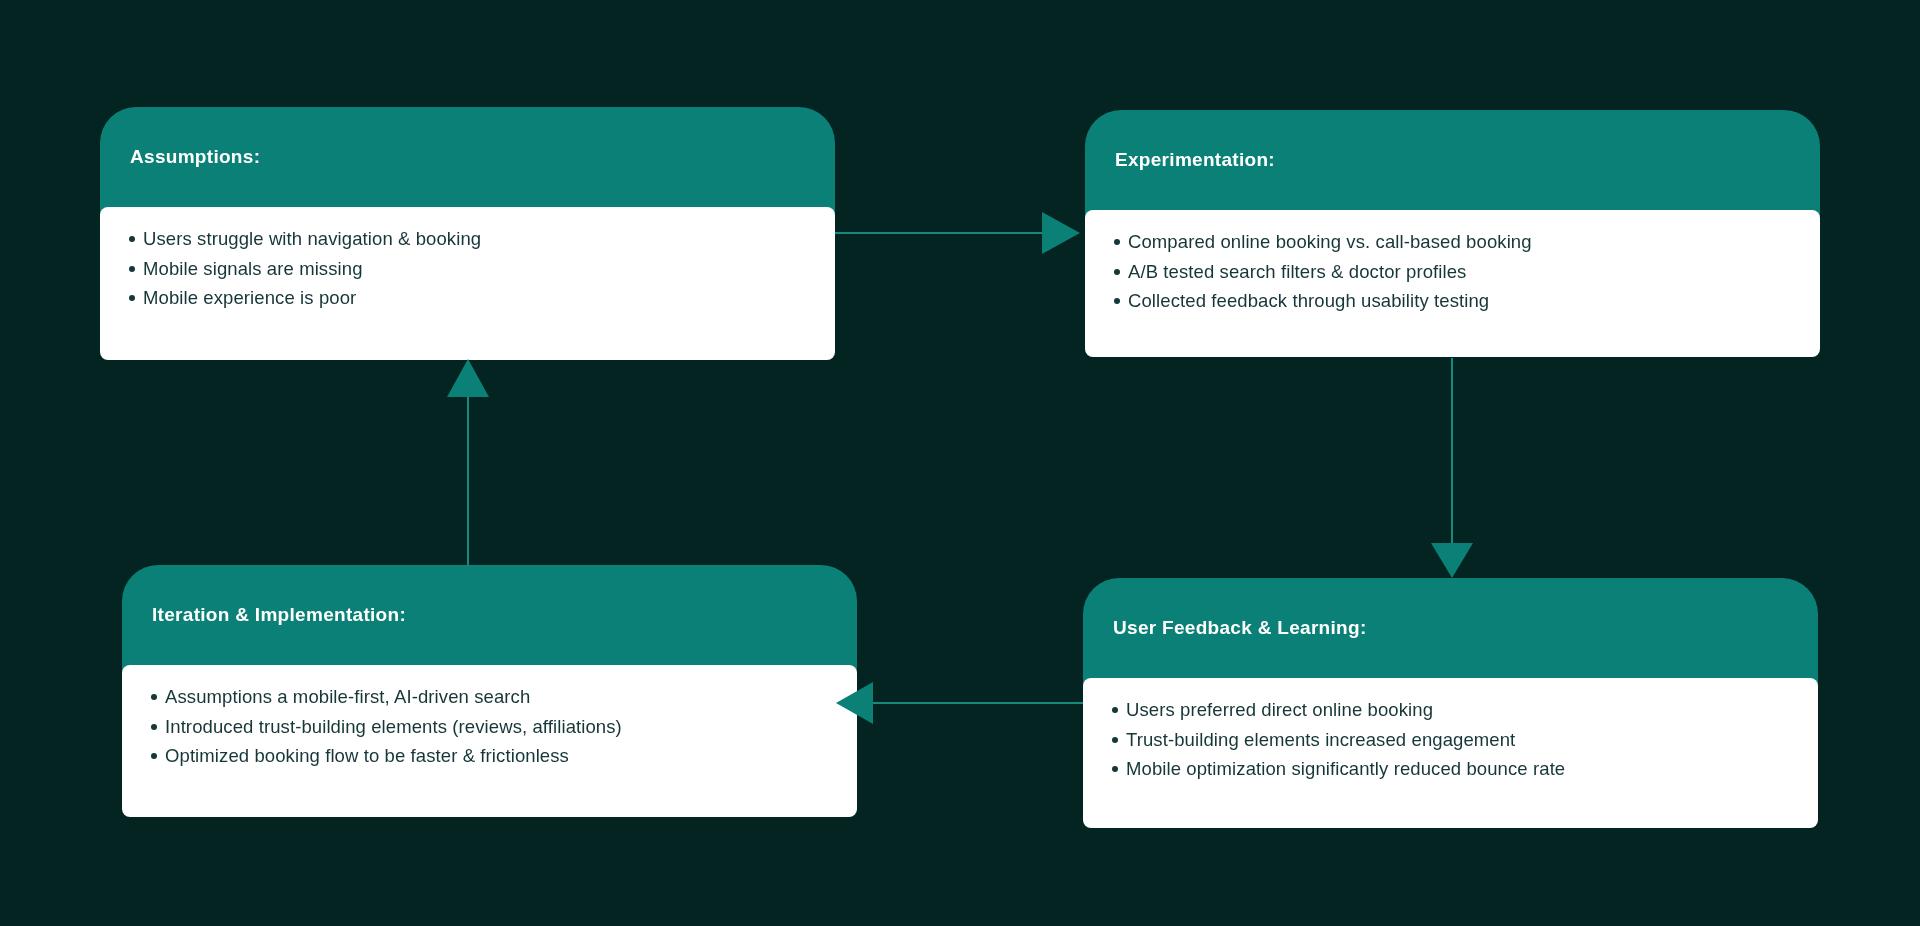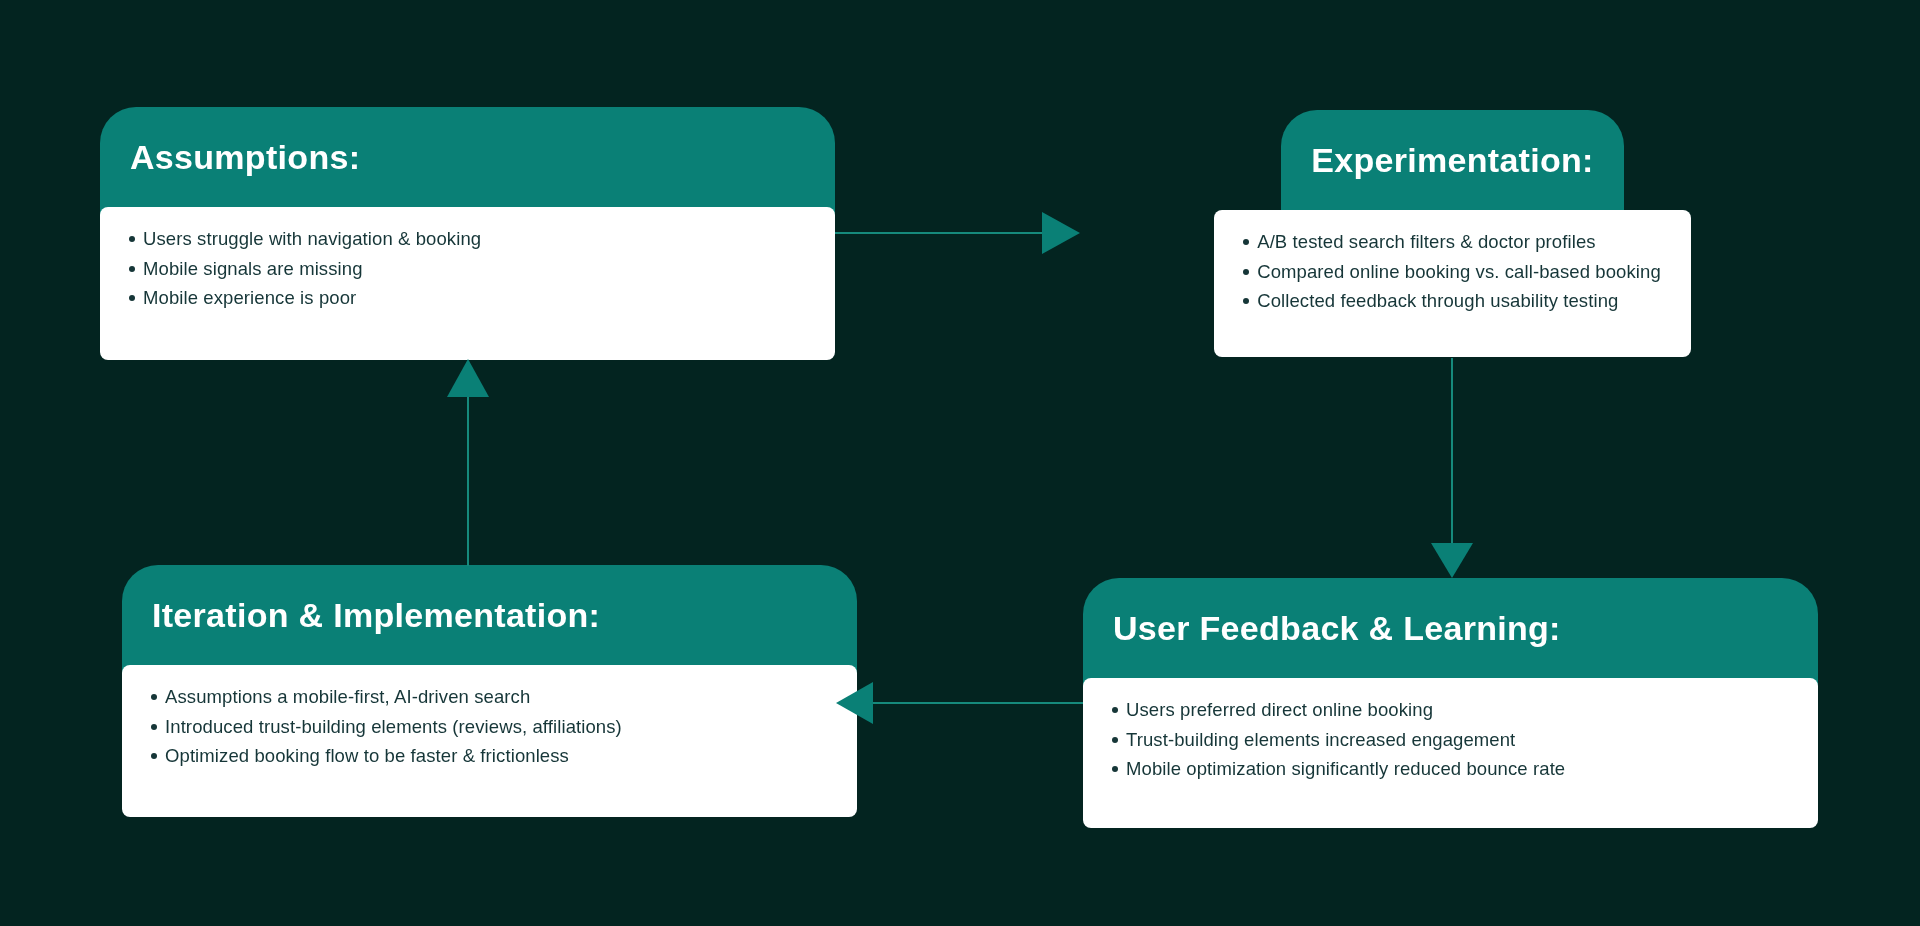--- a/index.html
+++ b/index.html
@@ -18,38 +18,38 @@
     overflow:hidden;
     font-family:"Liberation Sans", sans-serif;
   }
   .card{
     position:absolute;
     width:735px;
     display:flex;
     flex-direction:column;
   }
   #card-assumptions   {left:100px; top:107px; height:253px;}
-  #card-experimentation{left:1085px; top:110px; height:247px;align-items:center;}
+  #card-experimentation{left:1085px; top:110px; height:247px;}
   #card-user-feedback {left:1083px; top:578px; height:250px;}
   #card-iteration     {left:98px;  top:565px; height:252px;padding-left:24px;}
 
   .card-hdr{
     flex:none;
     height:128px;
     background:var(--teal);
     border-radius:36px 36px 0 0;
     display:flex;
     align-items:center;
     padding:0 30px 28px 30px;
     box-sizing:border-box;
   }
   .card-title{
     margin:0;
     color:var(--title);
-    font-size:34px;
+    font-size:19px;
     font-weight:700;
     letter-spacing:.3px;
   }
   .card-body{
     flex:1;
     margin-top:-28px;
     background:var(--panel);
     border-radius:8px;
     padding:17px 30px 0 28px;
     box-sizing:border-box;
@@ -130,22 +130,22 @@
       </ul>
     </div>
   </section>
 
   <section class="card" id="card-experimentation">
     <header class="card-hdr">
       <h2 class="card-title">Experimentation:</h2>
     </header>
     <div class="card-body">
       <ul class="bullet-list">
+        <li>Compared online booking vs. call-based booking</li>
         <li>A/B tested search filters &amp; doctor profiles</li>
-        <li>Compared online booking vs. call-based booking</li>
         <li>Collected feedback through usability testing</li>
       </ul>
     </div>
   </section>
 
   <section class="card" id="card-user-feedback">
     <header class="card-hdr">
       <h2 class="card-title">User Feedback &amp; Learning:</h2>
     </header>
     <div class="card-body">

